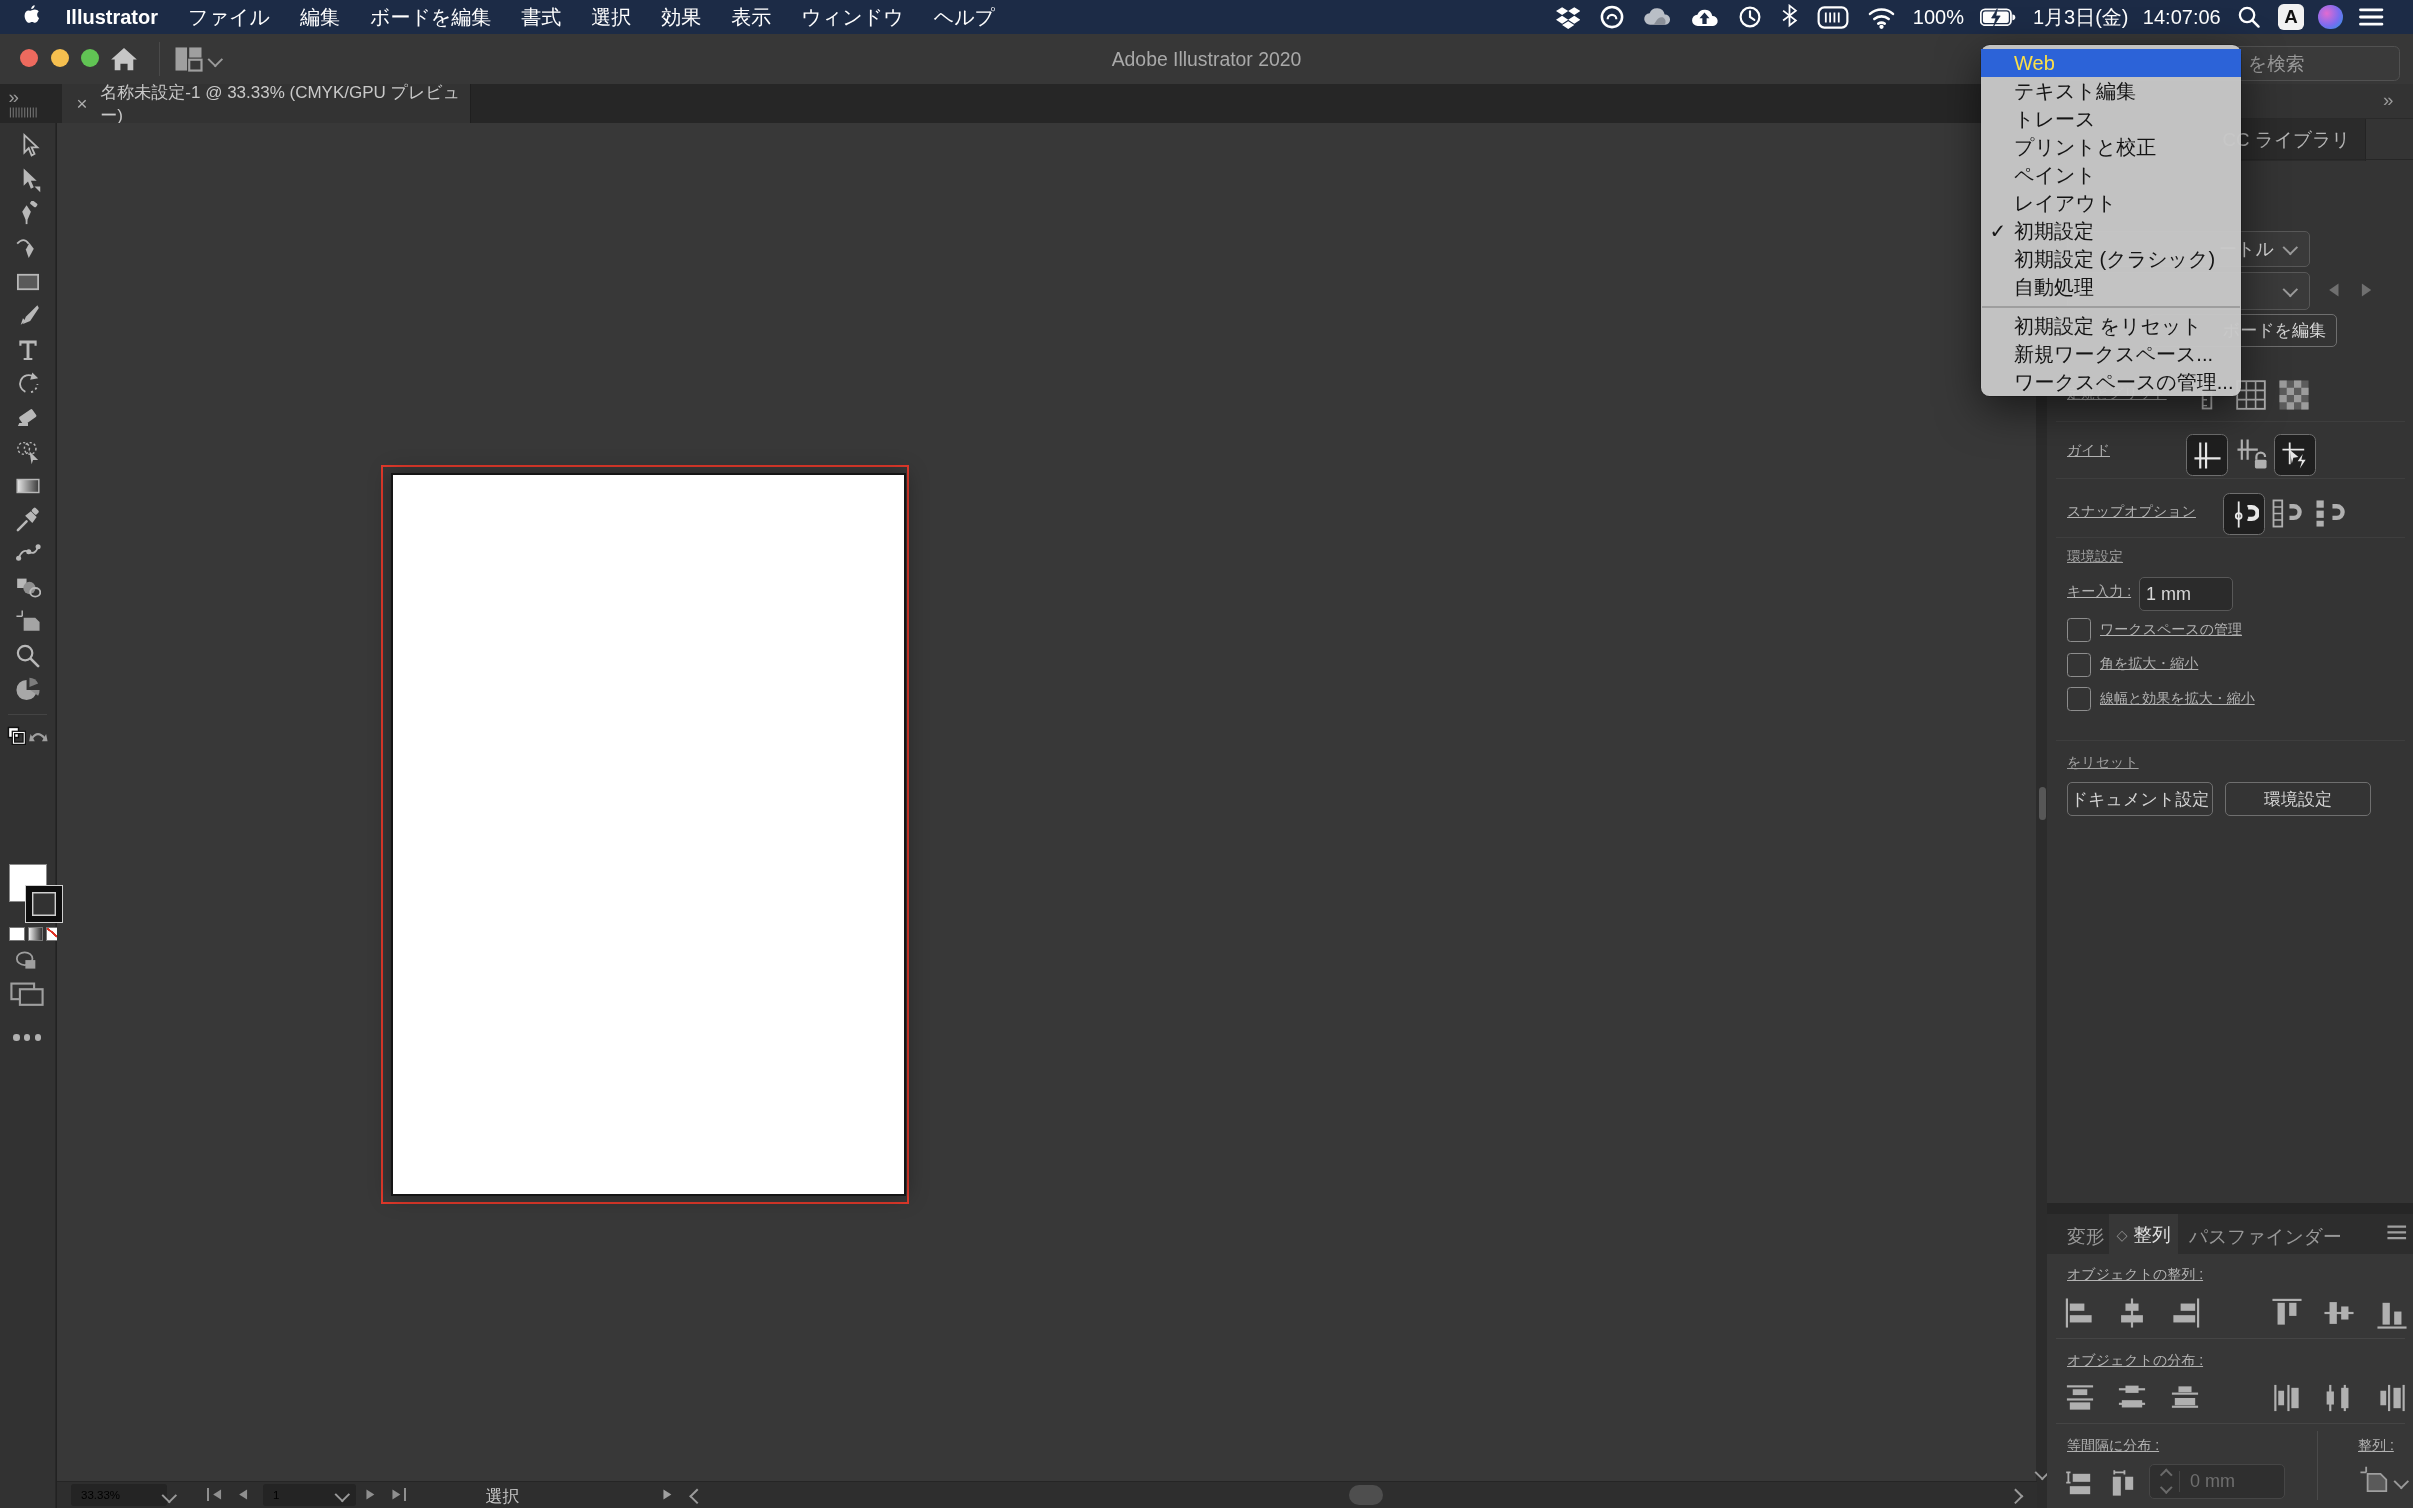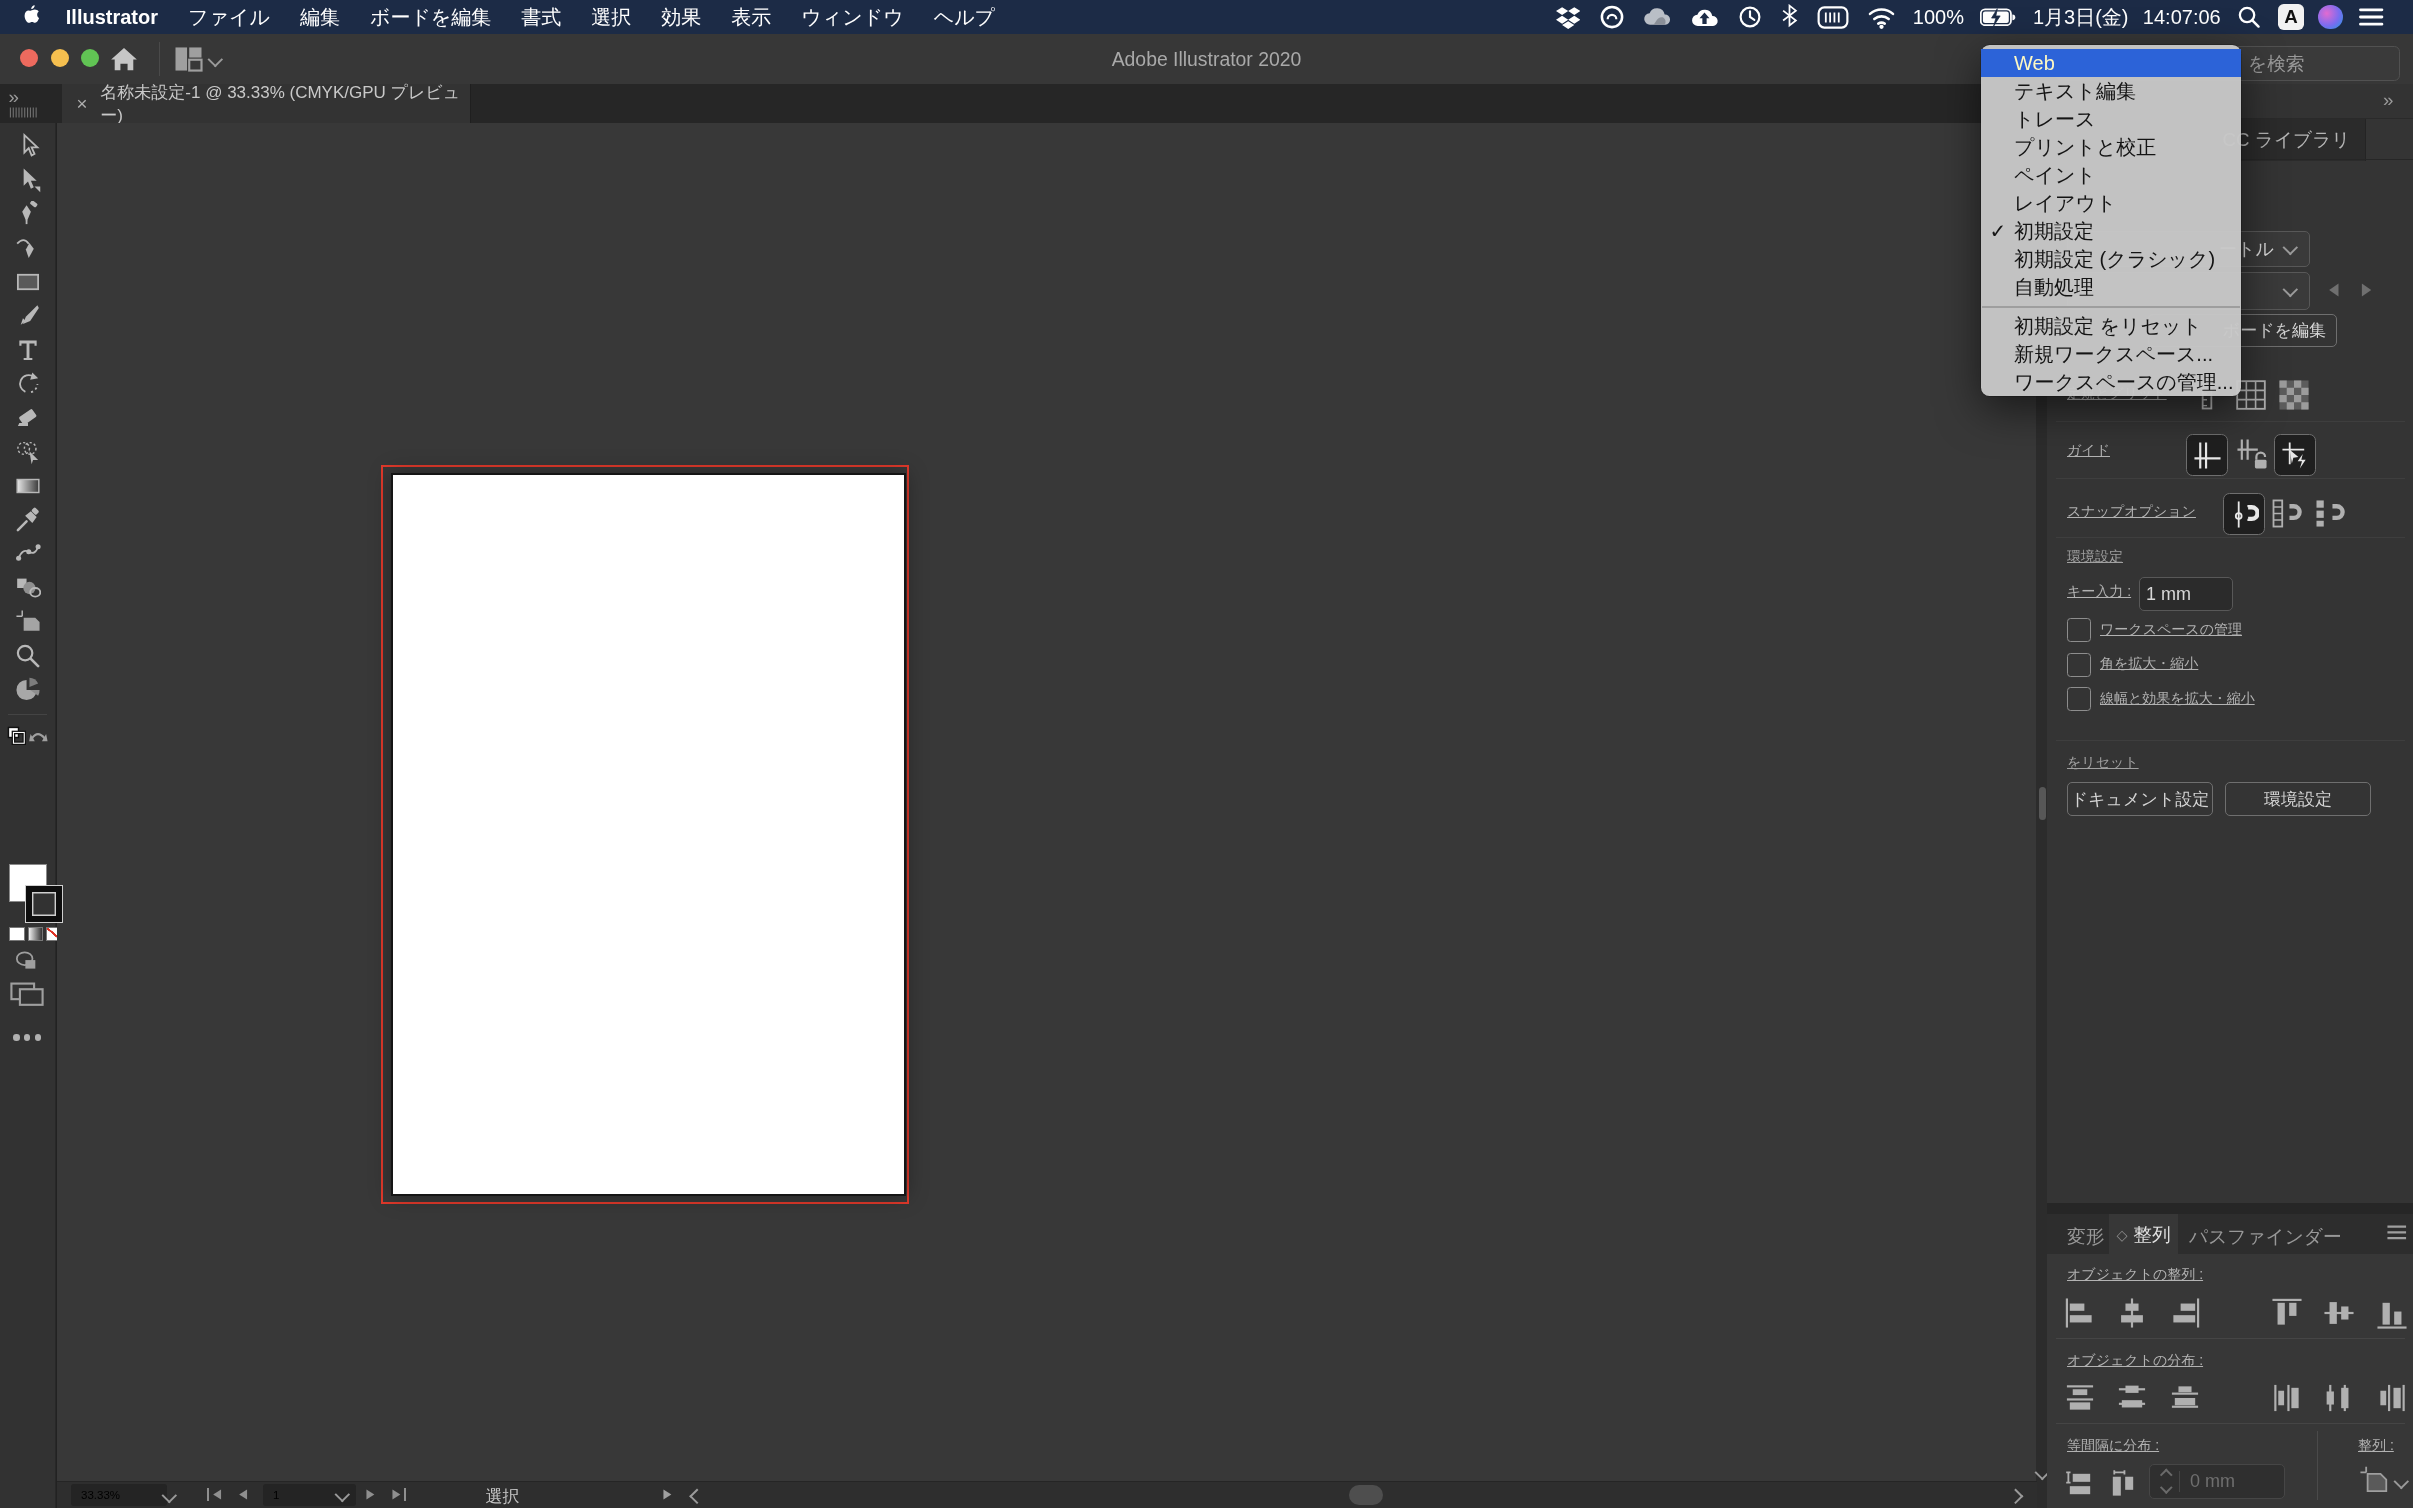--- a/index.html
+++ b/index.html
@@ -60,21 +60,21 @@
   .field{background:#2b2b2b;border:1.4px solid #585858;border-radius:5px;color:#d8d8d8;font-size:18px;display:flex;align-items:center;}
   
   #alignpanel-gap{left:2047px;top:1203px;width:366px;height:10.8px;background:#262626;}
   #align-tabs{left:2047px;top:1214px;width:366px;height:40px;background:#2d2d2d;}
   #align-tab-active{left:2109px;top:1214px;width:69px;height:42px;background:#373737;display:flex;align-items:center;justify-content:center;gap:5.7px;}
   #align-content{left:2047px;top:1254px;width:366px;height:254px;background:#373737;}
   .atab{color:#989898;font-size:18.7px;}
   
   #wsmenu{left:1981px;top:45px;width:260px;height:351px;background:rgba(199,199,199,.97);border-radius:8.6px;box-shadow:0 13px 43px rgba(0,0,0,.55),0 0 0 0.7px rgba(0,0,0,.25);padding-top:4.3px;box-sizing:border-box;}
   .wsitem{height:28px;display:flex;align-items:center;font-size:20px;color:#141414;padding-left:33px;position:relative;}
-  .wsitem.sel{background:#2c63d8;color:#fef9c3;}
+  .wsitem.sel{background:#2c63d8;color:#fde047;}
   .wscheck{position:absolute;left:8.6px;font-size:20px;color:#141414;}
   .wssep{height:1.4px;background:#9e9e9e;margin:5px 1.4px;}
   .gl{fill:none;stroke:#b8b8b8;stroke-width:2.5;}
   .gf{fill:#b8b8b8;}
 </style>
 </head>
 <body>
 
 <div id="menubar" class="a">
   <div class="f">

